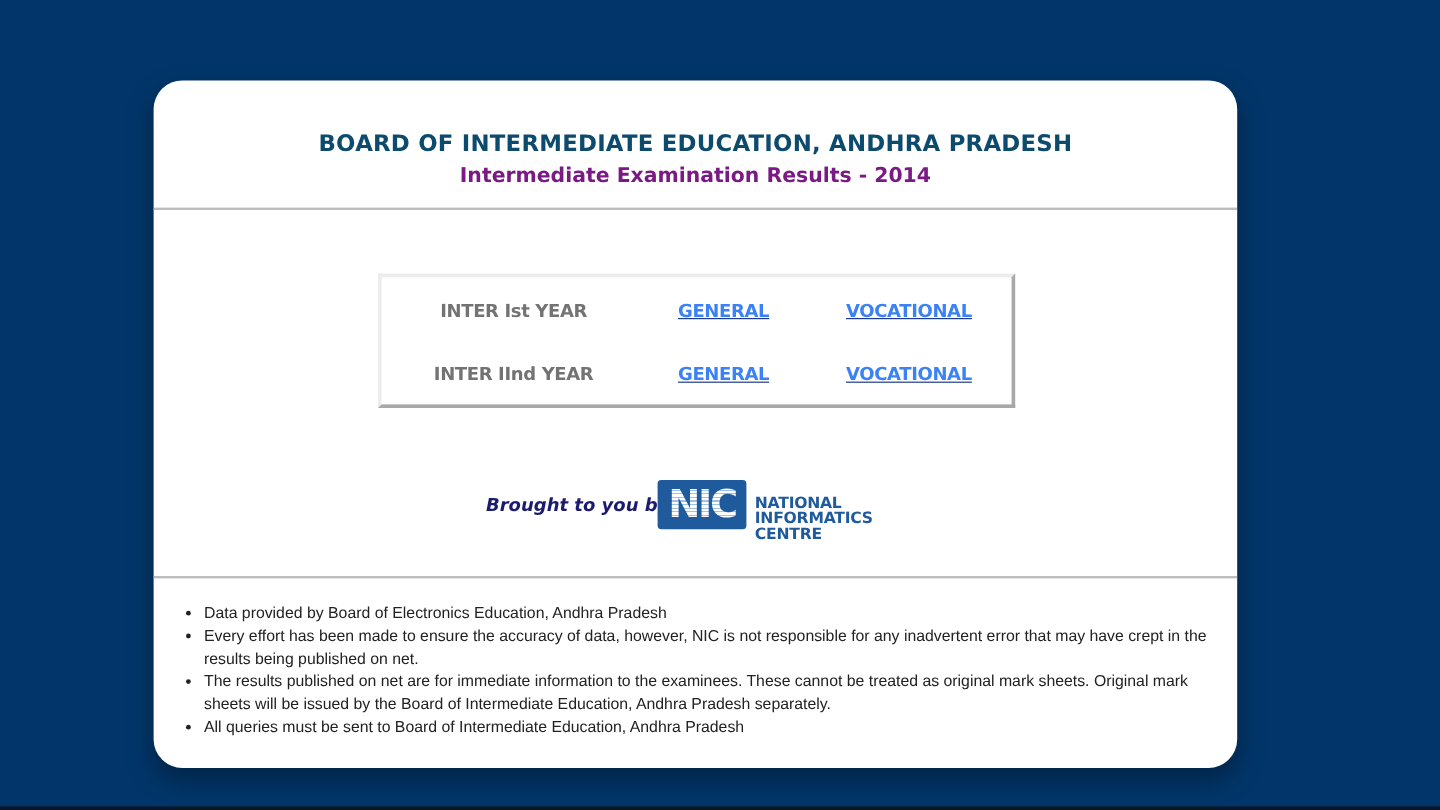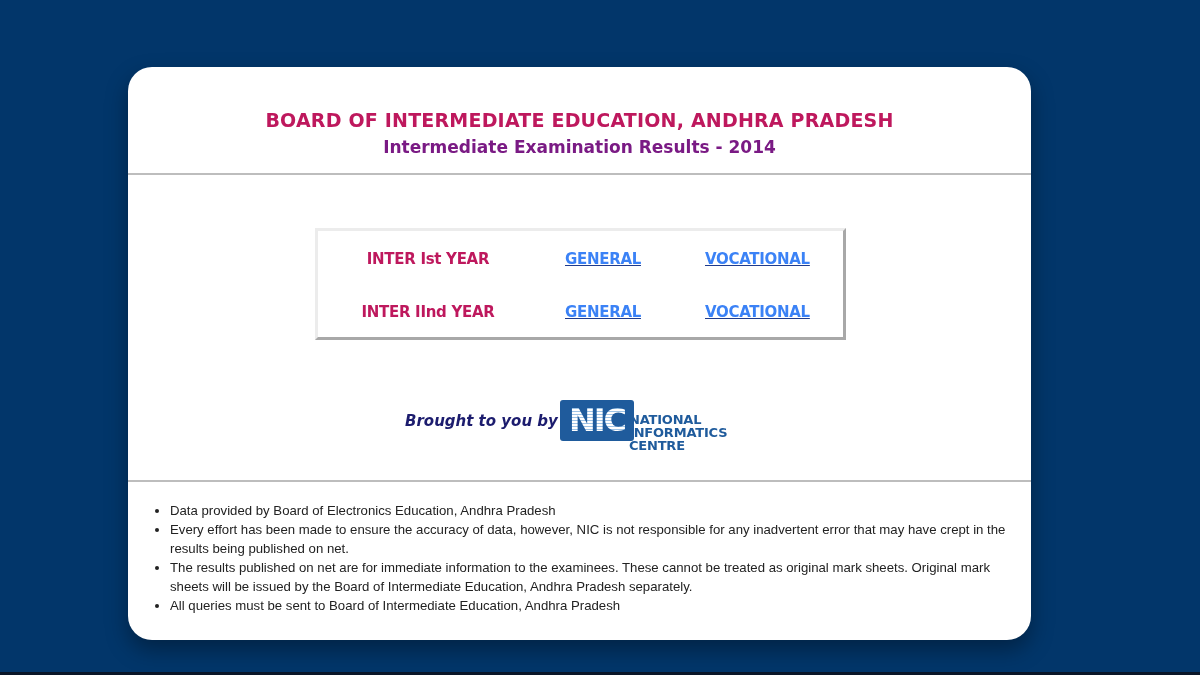--- a/index.html
+++ b/index.html
@@ -37,21 +37,21 @@
       position: absolute;
       left: 0;
       right: 0;
       top: 42px;
       text-align: center;
     }
     .board-title {
       font-family: "DejaVu Sans", sans-serif;
       font-weight: bold;
       font-size: 19px;
-      color: #be185d;
+      color: #0c4a6e;
       letter-spacing: 0.2px;
     }
     .exam-title {
       margin-top: 6px;
       font-family: "DejaVu Sans", sans-serif;
       font-weight: bold;
       font-size: 17px;
       color: #7a1a84;
     }
     .divider {
@@ -82,21 +82,21 @@
       right: 0;
       height: 24px;
     }
     .results-row.r1 { top: 19px; }
     .results-row.r2 { top: 72px; }
     .year-label {
       position: absolute;
       width: 220px;
       left: 0;
       text-align: center;
-      color: #be185d;
+      color: #737373;
       font-weight: bold;
       font-size: 15px;
       font-family: "DejaVu Sans", sans-serif;
       letter-spacing: -0.3px;
     }
     .result-link {
       position: absolute;
       color: #3b82f6;
       font-weight: bold;
       font-size: 15px;
@@ -121,21 +121,21 @@
       left: 277px;
       top: 12px;
       font-style: italic;
       font-weight: bold;
       font-size: 15px;
       color: #1c1c6e;
       font-family: "DejaVu Sans", sans-serif;
     }
     .nic-logo {
       position: absolute;
-      left: 432px;
+      left: 420px;
       top: 0;
       width: 74px;
       height: 41px;
       background: #1f5b9c;
       border-radius: 3px;
     }
     .nic-logo .nic-text {
       position: absolute;
       left: 0;
       right: 0;

